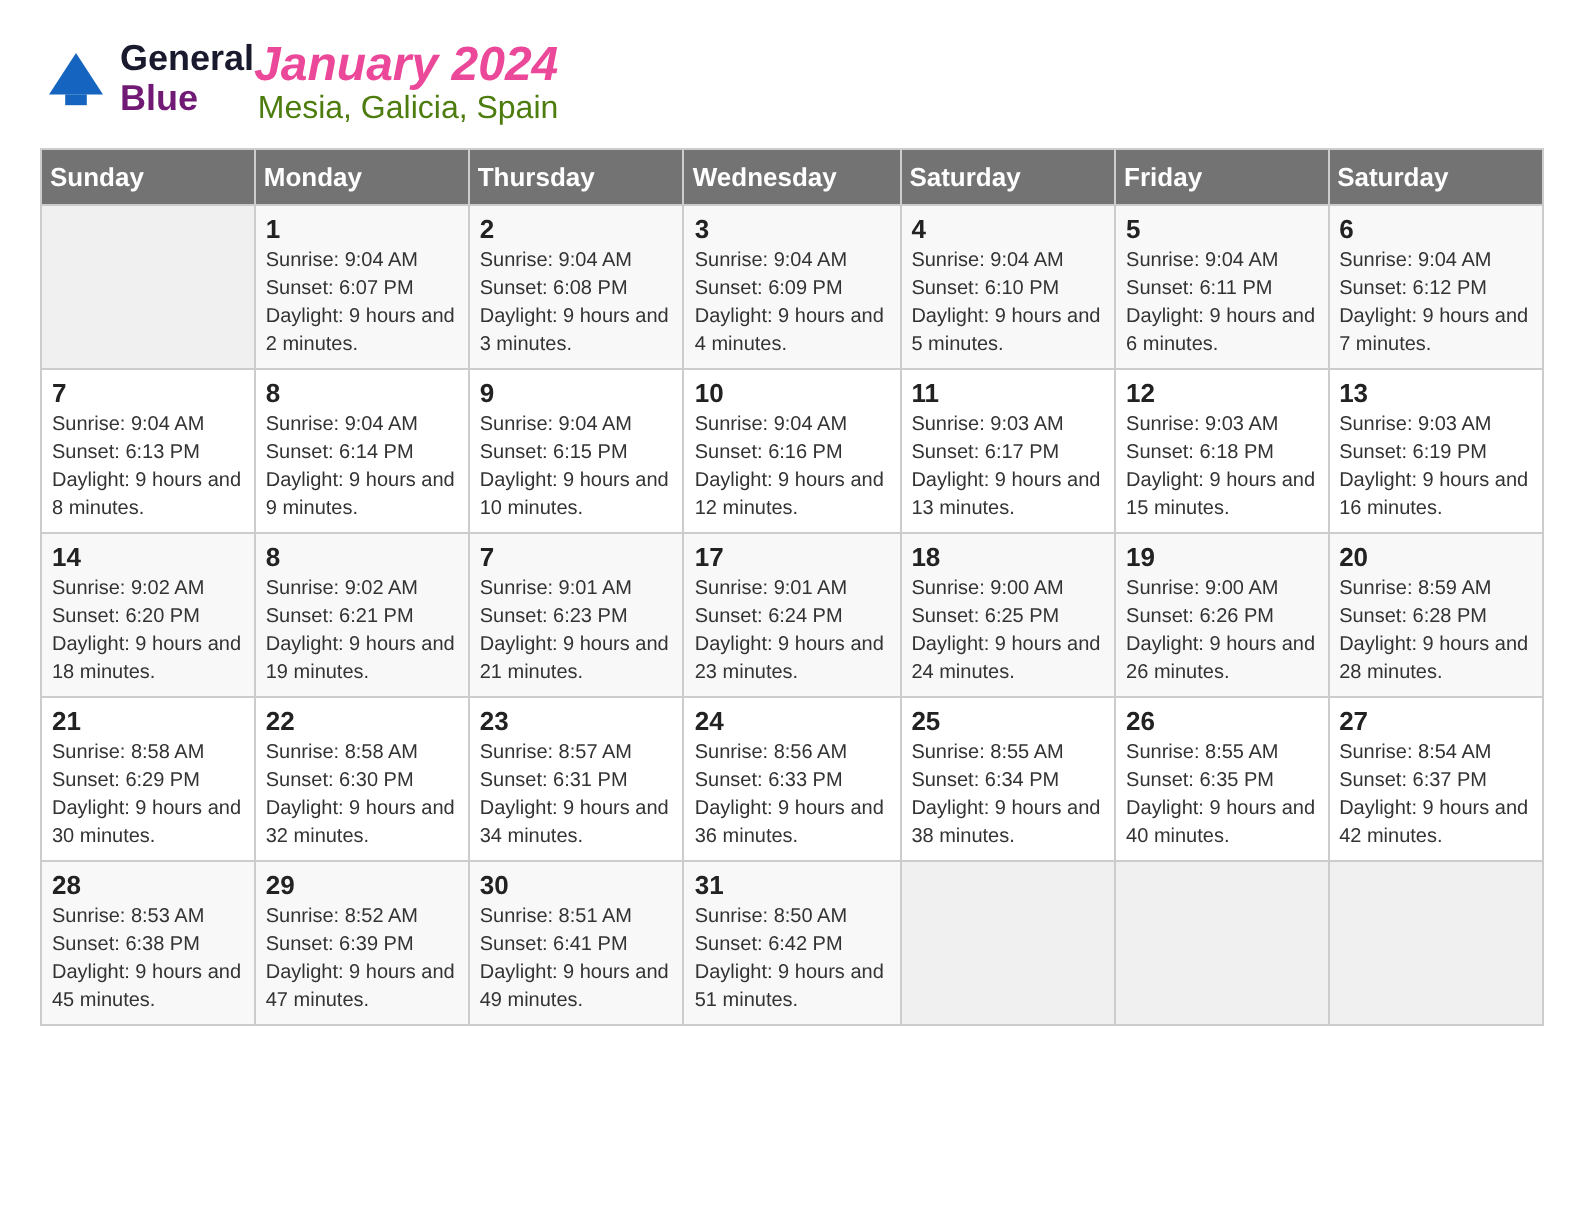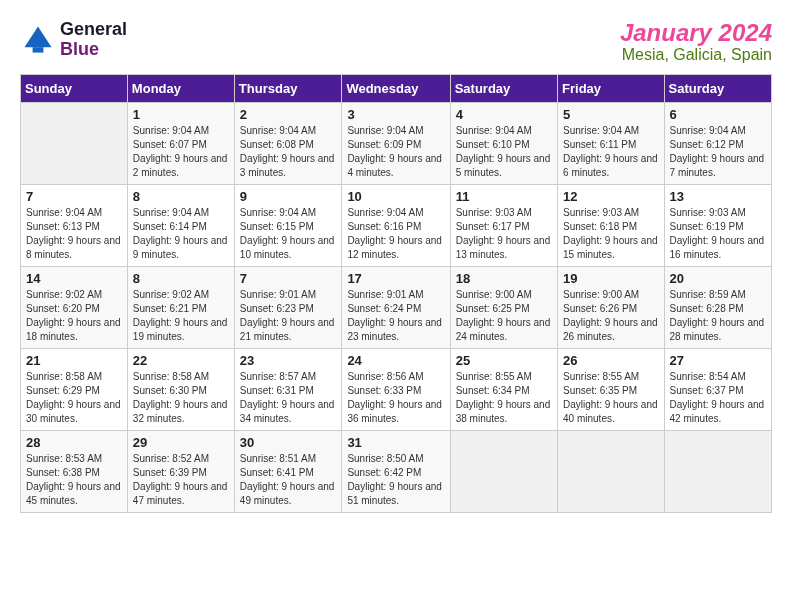--- a/index.html
+++ b/index.html
@@ -5,21 +5,20 @@
     * { box-sizing: border-box; margin: 0; padding: 0; }
     body {
       font-family: Arial, sans-serif;
       background: #fff;
       width: 792px;
       min-height: 612px;
       padding: 20px;
     }
     .header {
       display: flex;
-      justify-content: space-between;
       align-items: flex-start;
       margin-bottom: 10px;
     }
     .logo {
       display: flex;
       align-items: center;
       gap: 4px;
     }
     .logo-text {
       font-size: 18px;
@@ -45,21 +44,21 @@
     .location {
       font-size: 16px;
       color: #4d7c0f;
     }
     table {
       width: 100%;
       border-collapse: collapse;
       font-size: 11px;
     }
     thead tr th {
-      background-color: #4c1d95;
+      background-color: #737373;
       color: #fff;
       font-weight: bold;
       font-size: 13px;
       padding: 6px 4px;
       text-align: left;
       border: 1px solid #ccc;
     }
     tbody tr td {
       border: 1px solid #ccc;
       vertical-align: top;

